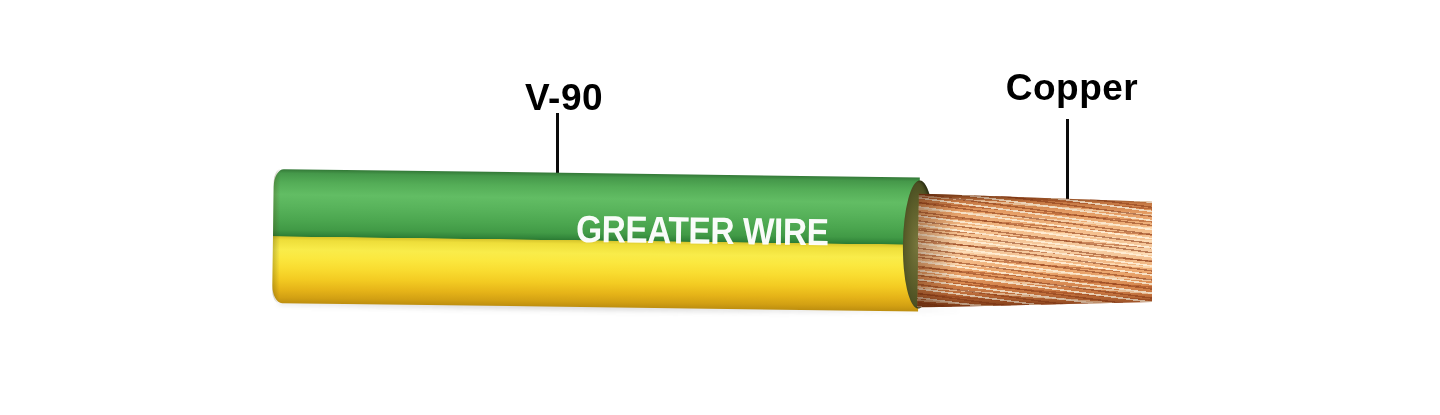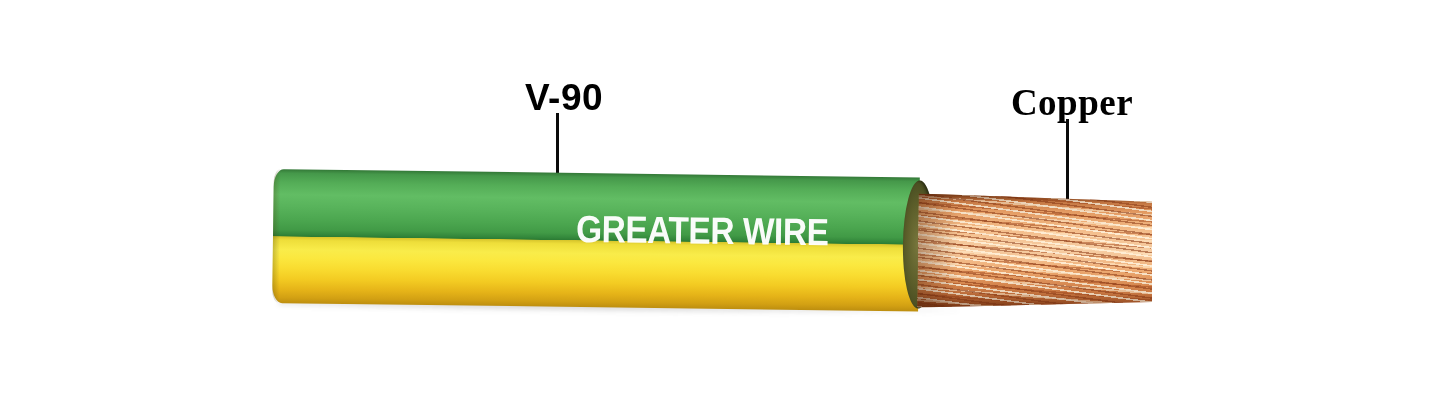--- a/index.html
+++ b/index.html
@@ -22,21 +22,21 @@
     width: 220px;
     text-align: center;
     font-size: 37px;
     font-weight: 700;
     letter-spacing: 0.5px;
     color: var(--callout_text, #000000);
     line-height: 1;
     white-space: nowrap;
   }
   .callout-label.v90    { left: 454px; top: 79px; }
-  .callout-label.copper { left: 962px; top: 84px; font-family: Liberation Serif, serif; }
+  .callout-label.copper { left: 962px; top: 69px; }
 
   .leader-line {
     position: absolute;
     width: 3px;
     background: #0a0a0a;
   }
   .leader-line.v90    { left: 556px;  top: 113px; height: 83px; }
   .leader-line.copper { left: 1066px; top: 119px; height: 81px; }
 
   

